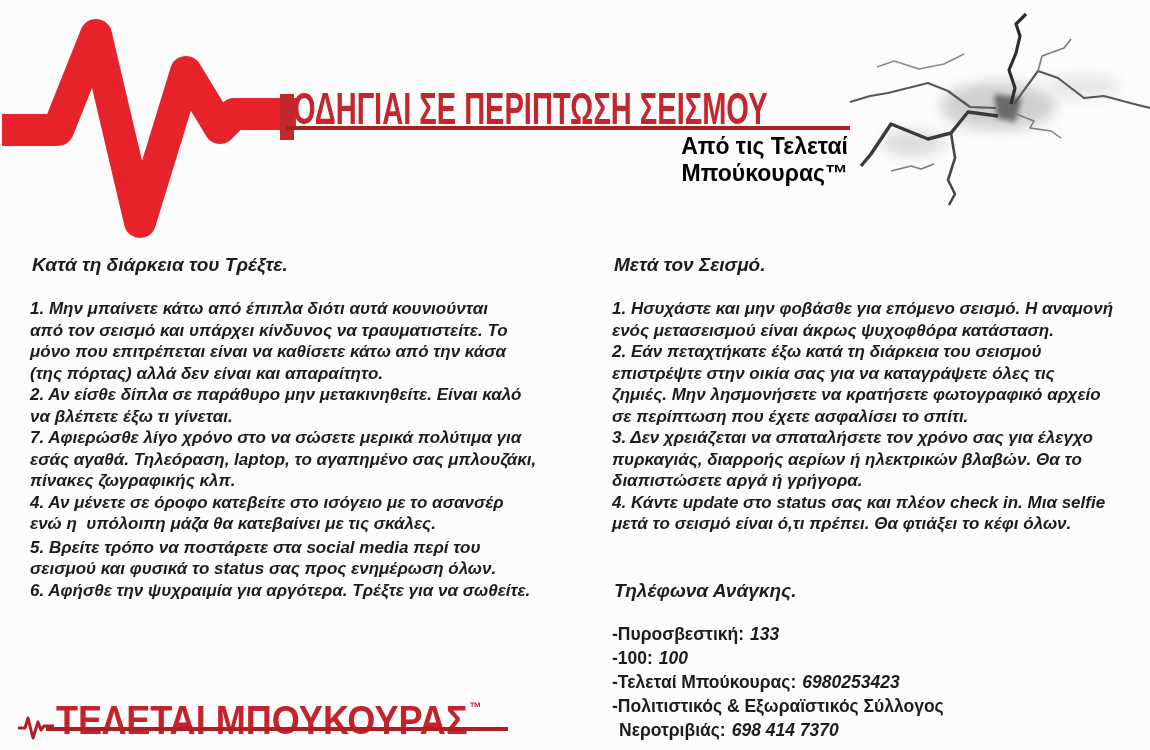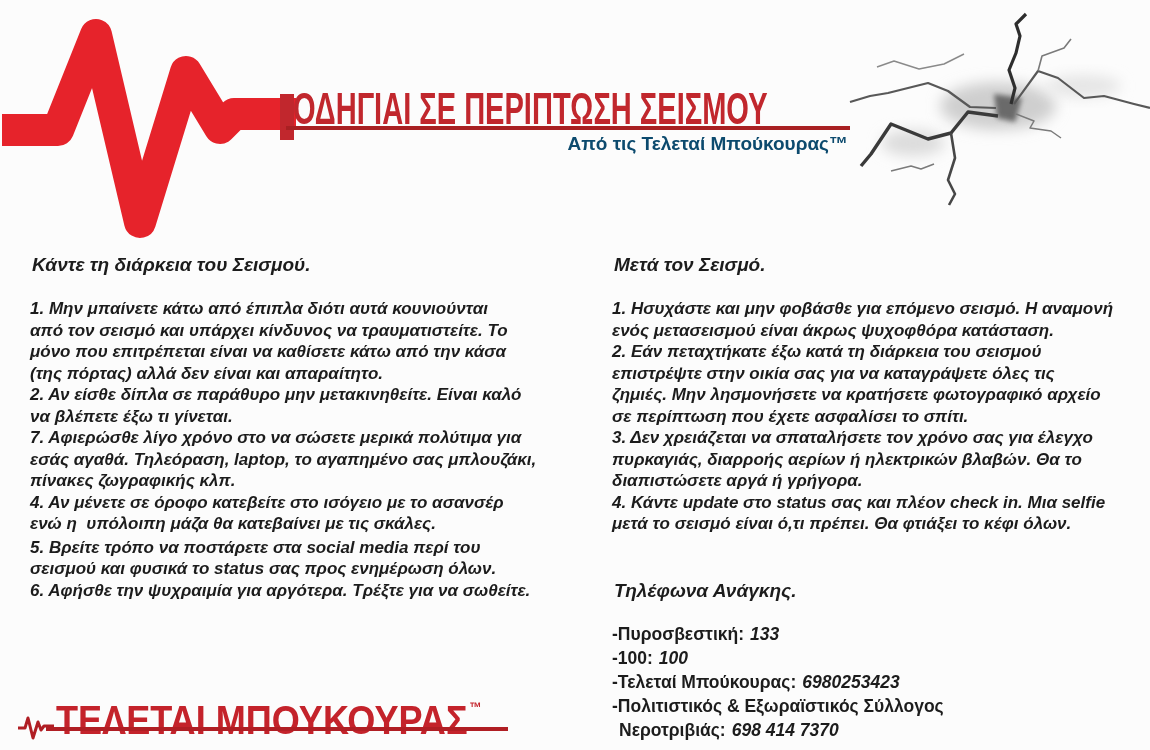--- a/index.html
+++ b/index.html
@@ -21,21 +21,21 @@
     font-size: 44px; font-weight: bold; line-height: 44px;
     color: #c1272d; white-space: nowrap;
     transform: scaleX(0.66); transform-origin: left top;
   }
   .title-underline {
     position: absolute; left: 286px; top: 126px;
     width: 564px; height: 4px; background: #a82022;
   }
   .subtitle {
     position: absolute; left: 540px; top: 133px; width: 308px;
-    text-align: right; font-size: 19px; font-weight: bold; color: #0c4a6e;
+    text-align: right; font-size: 23px; font-weight: bold; color: #000000;
   }
   .crack { position: absolute; left: 848px; top: 8px; width: 302px; height: 215px; }
 
   
   .col { position: absolute; top: 253px; }
   .col-left  { left: 30px;  width: 565px; }
   .col-right { left: 612px; width: 515px; }
   .col-heading {
     margin: 0 0 22px 2px;
     font-size: 19px; line-height: 23px;
@@ -101,21 +101,21 @@
     <polyline points="103,125 107,150 100,172 107,186 101,197" fill="none" stroke="#474747" stroke-width="2.6" stroke-linejoin="round"></polyline>
     <polyline points="166,96 190,63 210,70 236,90 256,88 286,96 302,100" fill="none" stroke="#585858" stroke-width="2.2" stroke-linejoin="round"></polyline>
     <polyline points="190,63 194,48 216,40 223,31" fill="none" stroke="#7a7a7a" stroke-width="1.6" stroke-linejoin="round"></polyline>
     <polyline points="148,100 122,99 100,83 80,75 40,85 22,88 2,94" fill="none" stroke="#585858" stroke-width="2.2" stroke-linejoin="round"></polyline>
     <polyline points="116,46 96,56 71,61 46,53 29,59" fill="none" stroke="#8a8a8a" stroke-width="1.4" stroke-linejoin="round"></polyline>
     <polyline points="43,163 63,158 73,161 86,156" fill="none" stroke="#7a7a7a" stroke-width="1.5" stroke-linejoin="round"></polyline>
     <polyline points="168,106 186,113 182,120 203,123 213,130" fill="none" stroke="#7a7a7a" stroke-width="1.5" stroke-linejoin="round"></polyline>
   </svg>
 
   <section class="col col-left">
-    <h2 class="col-heading">Κάντε τη διάρκεια του Σεισμού.</h2>
+    <h2 class="col-heading">Κατά τη διάρκεια του Τρέξτε.</h2>
     <p class="item">1. Μην μπαίνετε κάτω από έπιπλα διότι αυτά κουνιούνται
 από τον σεισμό και υπάρχει κίνδυνος να τραυματιστείτε. Το
 μόνο που επιτρέπεται είναι να καθίσετε κάτω από την κάσα
 (της πόρτας) αλλά δεν είναι και απαραίτητο.</p>
     <p class="item">2. Αν είσθε δίπλα σε παράθυρο μην μετακινηθείτε. Είναι καλό
 να βλέπετε έξω τι γίνεται.</p>
     <p class="item">7. Αφιερώσθε λίγο χρόνο στο να σώσετε μερικά πολύτιμα για
 εσάς αγαθά. Τηλεόραση, laptop, το αγαπημένο σας μπλουζάκι,
 πίνακες ζωγραφικής κλπ.</p>
     <p class="item">4. Αν μένετε σε όροφο κατεβείτε στο ισόγειο με το ασανσέρ

